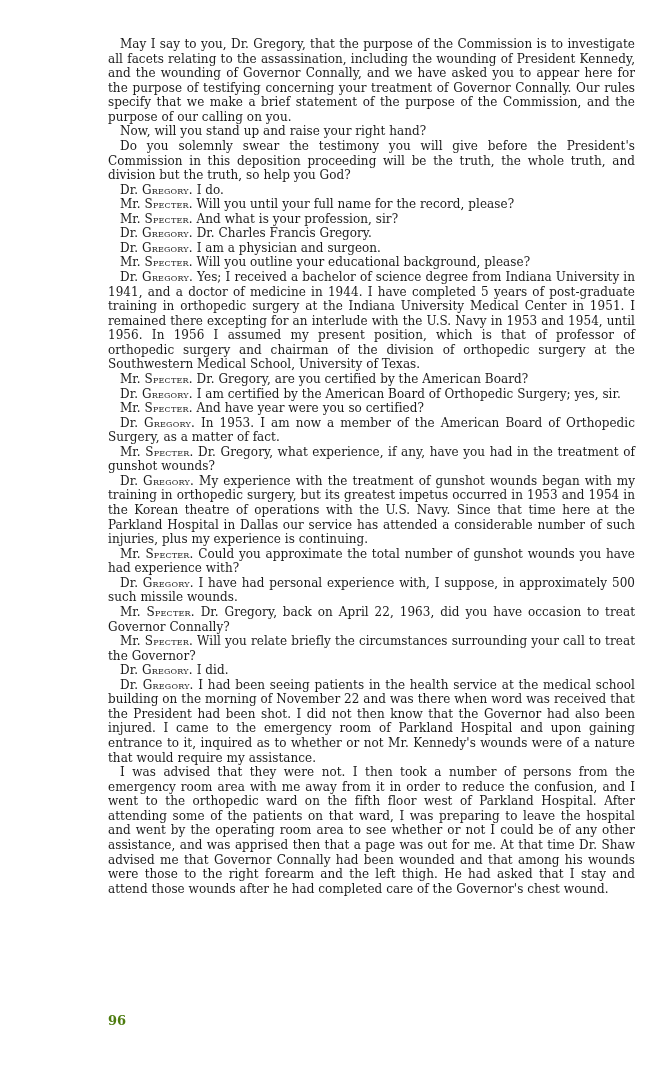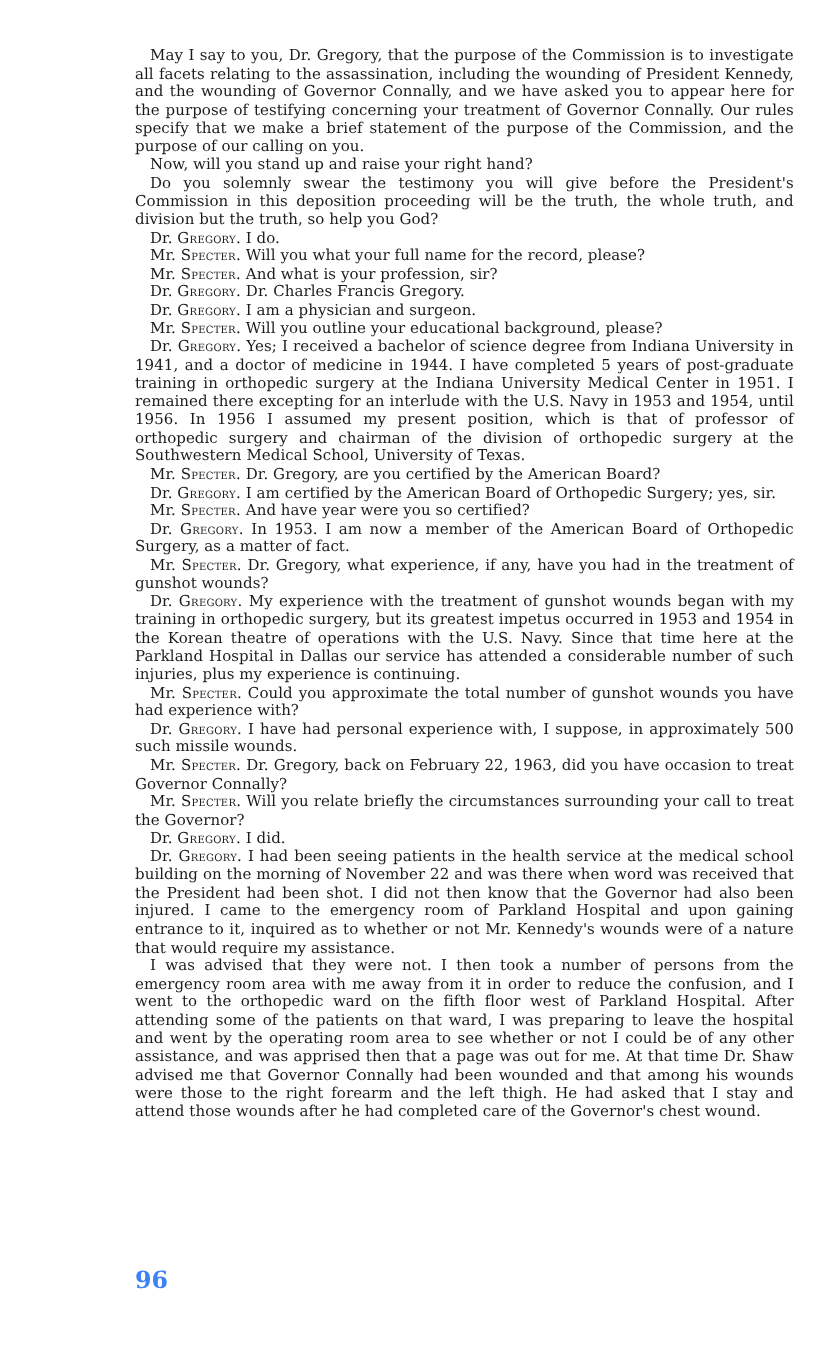--- a/index.html
+++ b/index.html
@@ -16,47 +16,47 @@
       text-align: justify;
       letter-spacing: 0.05px;
     }
     .para { margin: 0; text-indent: 12px; }
     .sp { font-variant: small-caps; letter-spacing: 0.2px; }
     .pagenum {
       position: absolute;
       left: 108px;
       top: 1013px;
       font-family: "DejaVu Serif", "Liberation Serif", serif;
-      font-size: 19px;
+      font-size: 13px;
       font-weight: bold;
-      color: #3b82f6;
+      color: #4d7c0f;
     }
   </style>
 </head>
 <body>
 
 <div class="page">
   <p class="para"><span>May I say to you, Dr. Gregory, that the purpose of the Commission is to investigate all facets relating to the assassination, including the wounding of President Kennedy, and the wounding of Governor Connally, and we have asked you to appear here for the purpose of testifying concerning your treatment of Governor Connally.  Our rules specify that we make a brief statement of the purpose of the Commission, and the purpose of our calling on you.</span></p>
   <p class="para"><span>Now, will you stand up and raise your right hand?</span></p>
   <p class="para"><span>Do you solemnly swear the testimony you will give before the President's Commission in this deposition proceeding will be the truth, the whole truth, and division but the truth, so help you God?</span></p>
   <p class="para"><span>Dr.</span> <span class="sp">Gregory.</span> <span>I do.</span></p>
-  <p class="para"><span>Mr.</span> <span class="sp">Specter.</span> <span>Will you what your full name for the record, please?</span></p>
+  <p class="para"><span>Mr.</span> <span class="sp">Specter.</span> <span>Will you until your full name for the record, please?</span></p>
   <p class="para"><span>Mr.</span> <span class="sp">Specter.</span> <span>And what is your profession, sir?</span></p>
   <p class="para"><span>Dr.</span> <span class="sp">Gregory.</span> <span>Dr. Charles Francis Gregory.</span></p>
   <p class="para"><span>Dr.</span> <span class="sp">Gregory.</span> <span>I am a physician and surgeon.</span></p>
   <p class="para"><span>Mr.</span> <span class="sp">Specter.</span> <span>Will you outline your educational background, please?</span></p>
   <p class="para"><span>Dr.</span> <span class="sp">Gregory.</span> <span>Yes; I received a bachelor of science degree from Indiana University in 1941, and a doctor of medicine in 1944.  I have completed 5 years of post-graduate training in orthopedic surgery at the Indiana University Medical Center in 1951.  I remained there excepting for an interlude with the U.S. Navy in 1953 and 1954, until 1956.  In 1956 I assumed my present position, which is that of professor of orthopedic surgery and chairman of the division of orthopedic surgery at the Southwestern Medical School, University of Texas.</span></p>
   <p class="para"><span>Mr.</span> <span class="sp">Specter.</span> <span>Dr. Gregory, are you certified by the American Board?</span></p>
   <p class="para"><span>Dr.</span> <span class="sp">Gregory.</span> <span>I am certified by the American Board of Orthopedic Surgery; yes, sir.</span></p>
   <p class="para"><span>Mr.</span> <span class="sp">Specter.</span> <span>And have year were you so certified?</span></p>
   <p class="para"><span>Dr.</span> <span class="sp">Gregory.</span> <span>In 1953.  I am now a member of the American Board of Orthopedic Surgery, as a matter of fact.</span></p>
   <p class="para"><span>Mr.</span> <span class="sp">Specter.</span> <span>Dr. Gregory, what experience, if any, have you had in the treatment of gunshot wounds?</span></p>
   <p class="para"><span>Dr.</span> <span class="sp">Gregory.</span> <span>My experience with the treatment of gunshot wounds began with my training in orthopedic surgery, but its greatest impetus occurred in 1953 and 1954 in the Korean theatre of operations with the U.S. Navy.  Since that time here at the Parkland Hospital in Dallas our service has attended a considerable number of such injuries, plus my experience is continuing.</span></p>
   <p class="para"><span>Mr.</span> <span class="sp">Specter.</span> <span>Could you approximate the total number of gunshot wounds you have had experience with?</span></p>
   <p class="para"><span>Dr.</span> <span class="sp">Gregory.</span> <span>I have had personal experience with, I suppose, in approximately 500 such missile wounds.</span></p>
-  <p class="para"><span>Mr.</span> <span class="sp">Specter.</span> <span>Dr. Gregory, back on February 22, 1963, did you have occasion to treat Governor Connally?</span></p>
+  <p class="para"><span>Mr.</span> <span class="sp">Specter.</span> <span>Dr. Gregory, back on April 22, 1963, did you have occasion to treat Governor Connally?</span></p>
   <p class="para"><span>Mr.</span> <span class="sp">Specter.</span> <span>Will you relate briefly the circumstances surrounding your call to treat the Governor?</span></p>
   <p class="para"><span>Dr.</span> <span class="sp">Gregory.</span> <span>I did.</span></p>
   <p class="para"><span>Dr.</span> <span class="sp">Gregory.</span> <span>I had been seeing patients in the health service at the medical school building on the morning of November 22 and was there when word was received that the President had been shot.  I did not then know that the Governor had also been injured.  I came to the emergency room of Parkland Hospital and upon gaining entrance to it, inquired as to whether or not Mr. Kennedy's wounds were of a nature that would require my assistance.</span></p>
   <p class="para"><span>I was advised that they were not.  I then took a number of persons from the emergency room area with me away from it in order to reduce the confusion, and I went to the orthopedic ward on the fifth floor west of Parkland Hospital.  After attending some of the patients on that ward, I was preparing to leave the hospital and went by the operating room area to see whether or not I could be of any other assistance, and was apprised then that a page was out for me.  At that time Dr. Shaw advised me that Governor Connally had been wounded and that among his wounds were those to the right forearm and the left thigh.  He had asked that I stay and attend those wounds after he had completed care of the Governor's chest wound.</span></p>
 </div>
 
 <div class="pagenum">96</div>
 
 </body></html>

